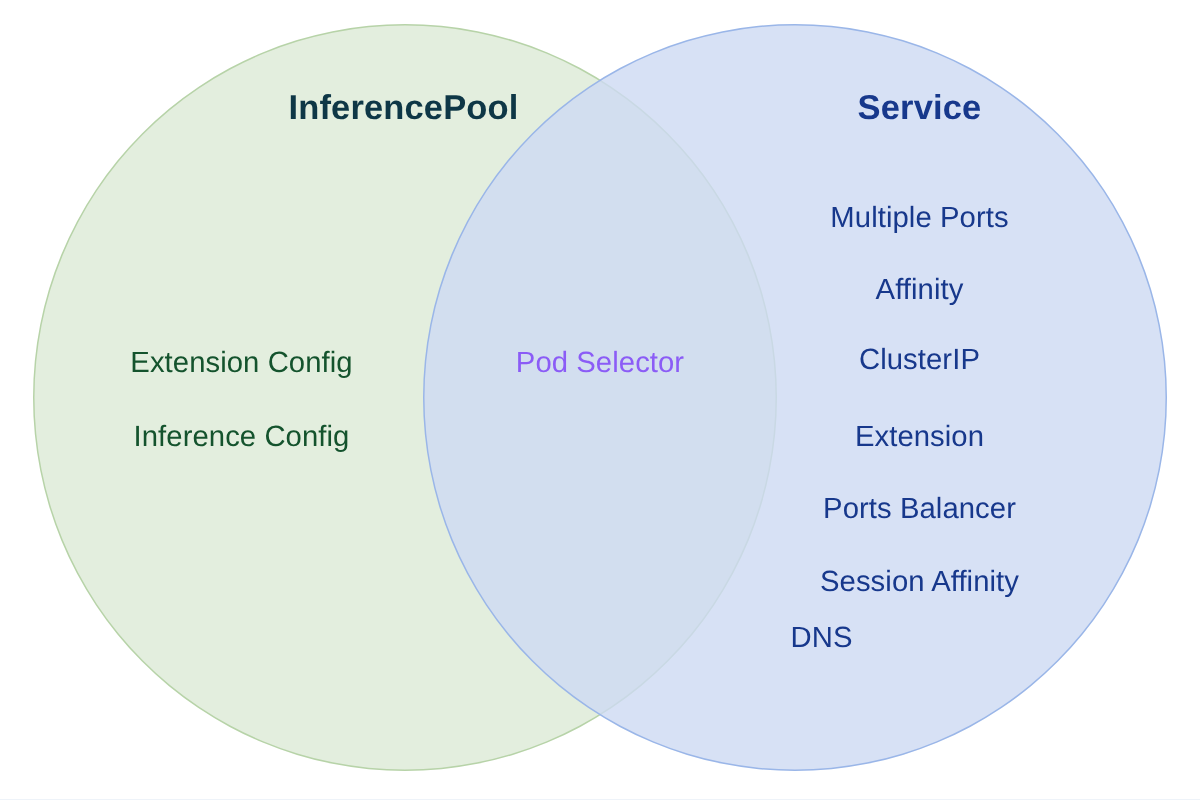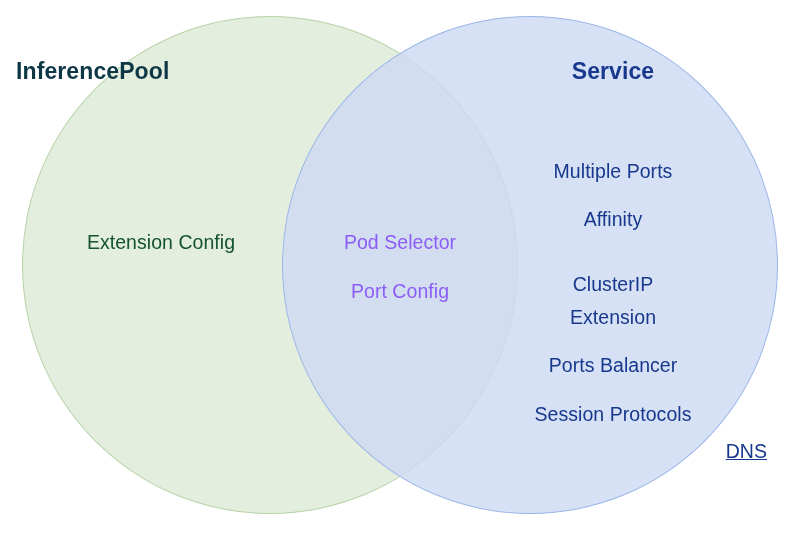--- a/index.html
+++ b/index.html
@@ -52,24 +52,24 @@
 
   .venn-title {
     position: absolute;
     font-size: 23px;
     font-weight: bold;
     white-space: nowrap;
     letter-spacing: 0.1px;
   }
   #title-inferencepool {
     color: #0e3746;
-    left: 16px;
+    left: 4px;
     top: 58px;
     width: 530px;
-    text-align: left;
+    text-align: center;
   }
   #title-service {
     color: #17388c;
     left: 340px;
     top: 58px;
     width: 546px;
     text-align: center;
   }
 
   .venn-item {
@@ -92,59 +92,57 @@
     left: 290px;
     width: 220px;
     text-align: center;
   }
   
   .item-right {
     color: #17388c;
     left: 503px;
     width: 220px;
     text-align: center;
-    margin-top: 26px;
   }
   .item-right.align-start {
-    text-align: right;
+    text-align: left;
     left: 527px;
     width: 240px;
-    text-decoration: underline;
   }
 </style>
 </head>
 <body>
 
 <div id="venn-stage">
 
   <div id="circle-left" class="venn-circle"></div>
 
   <div id="circle-right" class="venn-circle"></div>
 
   <div class="label-layer">
 
     <div id="title-inferencepool" class="venn-title">InferencePool</div>
 
     <div id="title-service" class="venn-title">Service</div>
 
     <div class="venn-item item-left" style="top:231px">Extension Config</div>
 
+    <div class="venn-item item-left" style="top:280px">Inference Config</div>
 
     <div class="venn-item item-center" style="top:231px">Pod Selector</div>
 
-    <div class="venn-item item-center" style="top:280px">Port Config</div>
 
     <div class="venn-item item-right" style="top:134px">Multiple Ports</div>
 
     <div class="venn-item item-right" style="top:182px">Affinity</div>
 
-    <div class="venn-item item-right" style="top:247px">ClusterIP</div>
+    <div class="venn-item item-right" style="top:229px">ClusterIP</div>
 
     <div class="venn-item item-right" style="top:280px">Extension</div>
 
     <div class="venn-item item-right" style="top:328px">Ports Balancer</div>
 
-    <div class="venn-item item-right" style="top:377px">Session Protocols</div>
+    <div class="venn-item item-right" style="top:377px">Session Affinity</div>
 
     <div class="venn-item item-right align-start" style="top:414px">DNS</div>
 
   </div>
 </div>
 
 </body></html>

